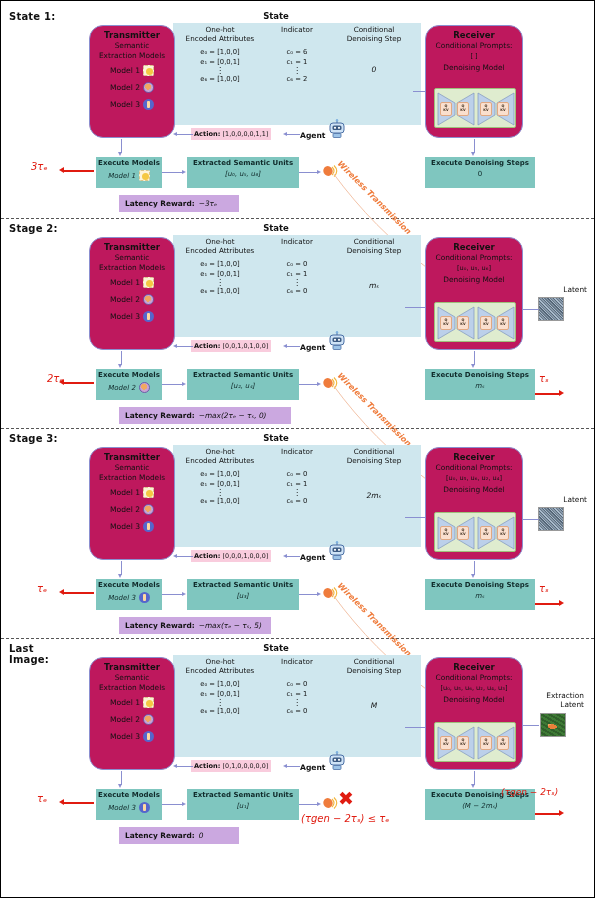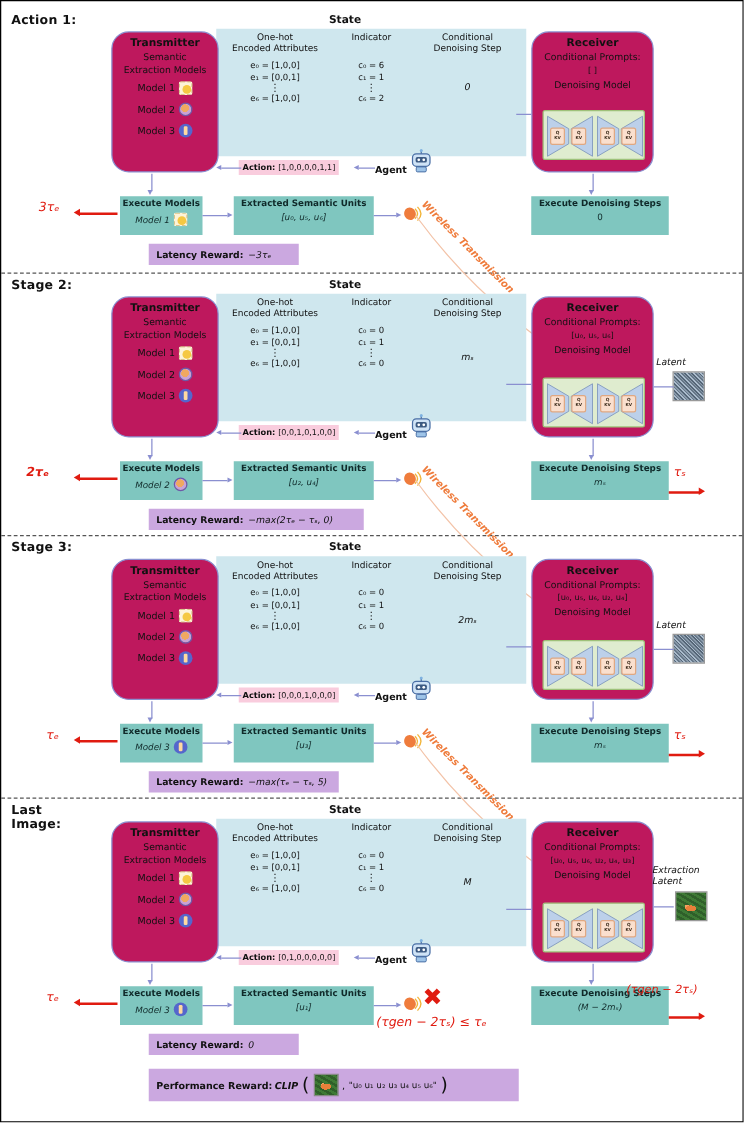--- a/index.html
+++ b/index.html
@@ -179,21 +179,21 @@
     font-size: 8px;
     font-weight: bold;
     font-style: italic;
     white-space: nowrap;
     transform-origin: left top;
   }
   .wcurve { position: absolute; pointer-events: none; }
   
   .imgbox { position: absolute; border: 1px solid #999; }
   .caption {
-    position: absolute; font-size: 7.4px; color:#111; text-align:left; line-height:9px;font-style:italic;
+    position: absolute; font-size: 7.4px; color:#111; text-align:right; line-height:9px;
   }
   .xmark { position:absolute; color:#e01b10; font-size: 19px; font-weight: bold; line-height: 19px; }
   .cond-ineq { position:absolute; color:#e01b10; font-size:10px; font-style:italic; white-space:nowrap;}
   .agent-label { position:absolute; font-size:7.6px; font-weight:bold; color:#111; }
   .perf-img { width: 20px; height: 18px; border:1px solid #888; display:inline-block; vertical-align:middle;}
   .noise { background-image:
       repeating-linear-gradient(45deg,#8899aa 0 1px,#556677 1px 2px,#aabbcc 2px 3px,#667788 3px 4px),
       repeating-linear-gradient(-45deg,#7f8f9f55 0 1px,#33445555 1px 2px,#99aabb55 2px 3px);
   }
   .fox {
@@ -203,21 +203,21 @@
       repeating-linear-gradient(30deg,#3e7a35 0 2px,#2f5f2a 2px 4px),
       linear-gradient(#4a8a3c,#35702f);
   }
 </style>
 </head>
 <body>
 
 <div class="page">
     <div class="stage" style="top:6px;height:212px;"></div>
     <div class="stage-label" style="top:10px;">
-      <div>Action 1:</div>
+      <div>State 1:</div>
     </div>
     <div class="state-title" style="left:175px;top:10px;width:200px;">State</div>
     <div class="state-panel" style="left:172px;top:22px;width:248px;height:102px;"></div>
     <div class="state-col" style="left:176px;top:24px;width:86px;">
       <div class="hdr">
         <div>One-hot</div>
         <div>Encoded Attributes</div>
       </div>
       <div class="rowlist">
         <div>e₀ = [1,0,0]</div>
@@ -449,21 +449,21 @@
     <div class="ahead down" style="left:117.4px;top:363px;"></div>
     <div class="tbox" style="left:95px;top:368px;width:66px;height:31px;">
       <div>Execute Models</div>
       <div class="tbox-inline">
         <span style="font-style:italic;">Model 2</span>
         <span class="ico ico-m2"></span>
       </div>
     </div>
     <div class="red-arrow" style="left:63px;top:381px;width:30px;"></div>
     <div class="red-head left" style="left:58px;top:377.6px;"></div>
-    <div class="tau" style="left:20px;top:372px;font-weight:bold;">2τₑ</div>
+    <div class="tau" style="left:46px;top:372px;">2τₑ</div>
     <div class="arrow h" style="left:161px;top:383px;width:20px;"></div>
     <div class="ahead right" style="left:181px;top:380.5px;"></div>
     <div class="tbox" style="left:186px;top:368px;width:112px;height:31px;">
       <div>Extracted Semantic Units</div>
       <div class="val">[u₂, u₄]</div>
     </div>
     <div class="arrow h" style="left:298px;top:383px;width:18px;"></div>
     <div class="ahead right" style="left:316px;top:380.5px;"></div>
     <div class="dish" style="left:322px;top:374px;"><svg width="16" height="14">
         <ellipse cx="5" cy="7" rx="4.6" ry="5" fill="#ef7c3c" transform="rotate(-25 5 7)"></ellipse>
@@ -777,22 +777,13 @@
     <div class="red-head right" style="left:558px;top:808.6px;"></div>
     <div class="tau small" style="left:500px;top:786px;">(τgen − 2τₛ)</div>
     <div class="caption" style="left:521px;top:690px;width:62px;">
       <div>Extraction</div>
       <div>Latent</div>
     </div>
     <div class="imgbox fox" style="left:539px;top:712px;width:26px;height:24px;"></div>
     <div class="arrow h" style="left:522px;top:724px;width:16px;"></div>
     <div class="xmark" style="position:absolute;left:337px;top:788px;">✖</div>
     <div class="cond-ineq" style="position:absolute;left:300px;top:812px;">(τgen − 2τₛ) ≤ τₑ</div>
-    <div class="reward" style="left:118px;top:854px;height:26px;min-width:296px;font-size:7.6px;">
-      <span>Performance Reward:</span>
-      <span style="font-style:italic;margin-left:2px;">CLIP</span>
-      <span style="font-size:15px;font-weight:normal;margin:0 3px;">(</span>
-      <span class="perf-img fox"></span>
-      <span style="margin:0 3px;font-weight:normal;">,</span>
-      <span style="font-weight:normal;font-size:7px;">"u₀ u₁ u₂ u₃ u₄ u₅ u₆"</span>
-      <span style="font-size:15px;font-weight:normal;margin-left:3px;">)</span>
-    </div>
   </div>
 
 </body></html>

